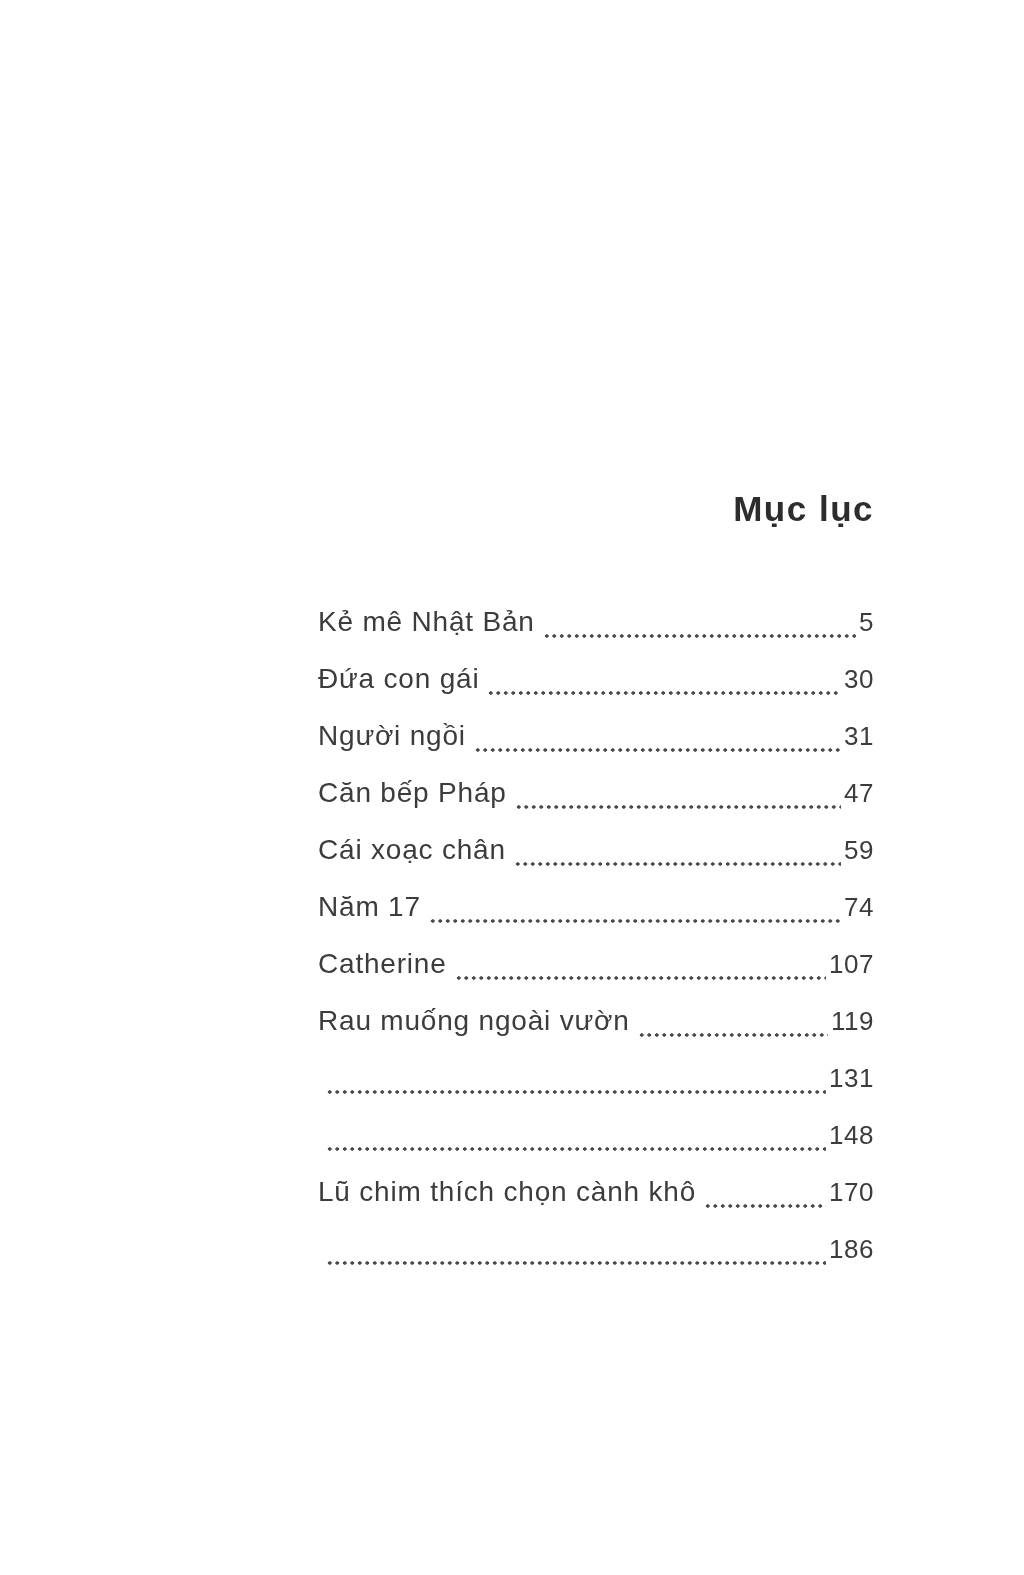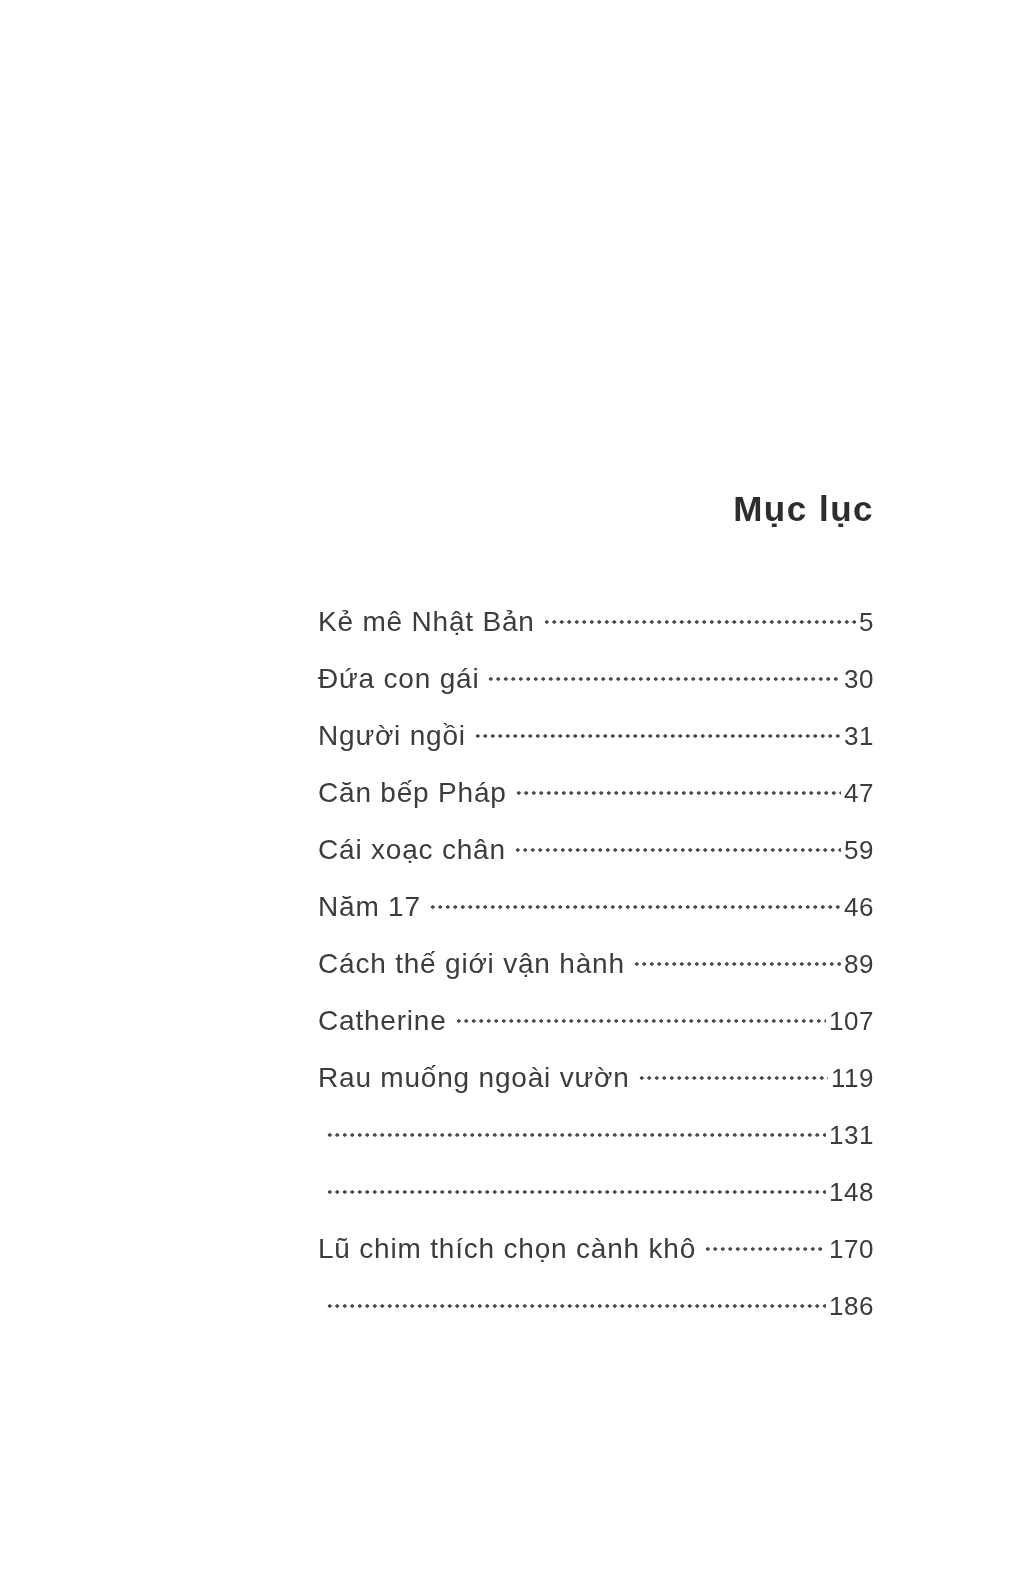--- a/index.html
+++ b/index.html
@@ -31,21 +31,21 @@
     font-weight: 700;
     color: #2d2d2d;
     letter-spacing: 1.5px;
     line-height: 42px;
   }
   .entries {
     width: 100%;
   }
   .row {
     display: flex;
-    align-items: center;
+    align-items: flex-end;
     font-size: 28px;
     letter-spacing: 0.8px;
     color: #3c3c3c;
     margin-bottom: 25px;
     line-height: 32px;
   }
   .label {
     white-space: nowrap;
     font-weight: 400;
   }
@@ -99,28 +99,23 @@
 
   <div class="row">
     <span class="label">Cái xoạc chân</span>
     <span class="leader"></span>
     <span class="pagenum">59</span>
   </div>
 
   <div class="row">
     <span class="label">Năm 17</span>
     <span class="leader"></span>
-    <span class="pagenum">46</span>
+    <span class="pagenum">74</span>
   </div>
 
-  <div class="row">
-    <span class="label">Cách thế giới vận hành</span>
-    <span class="leader"></span>
-    <span class="pagenum">89</span>
-  </div>
 
   <div class="row">
     <span class="label">Catherine</span>
     <span class="leader"></span>
     <span class="pagenum">107</span>
   </div>
 
   <div class="row">
     <span class="label">Rau muống ngoài vườn</span>
     <span class="leader"></span>

